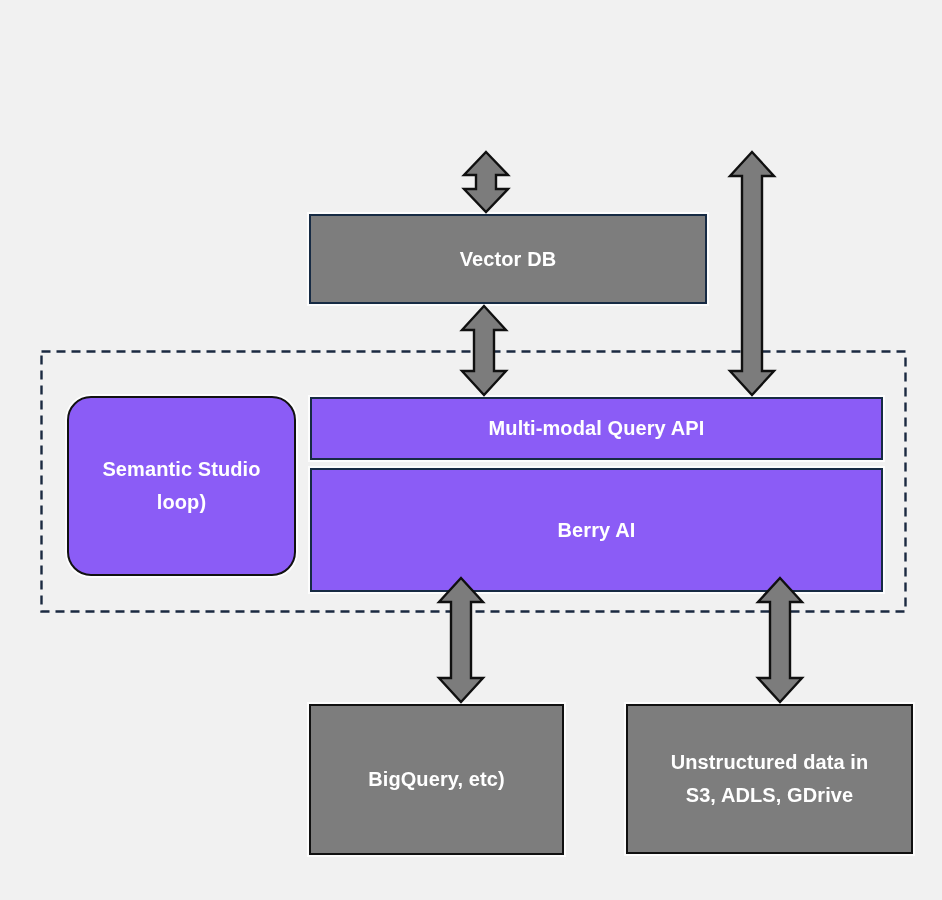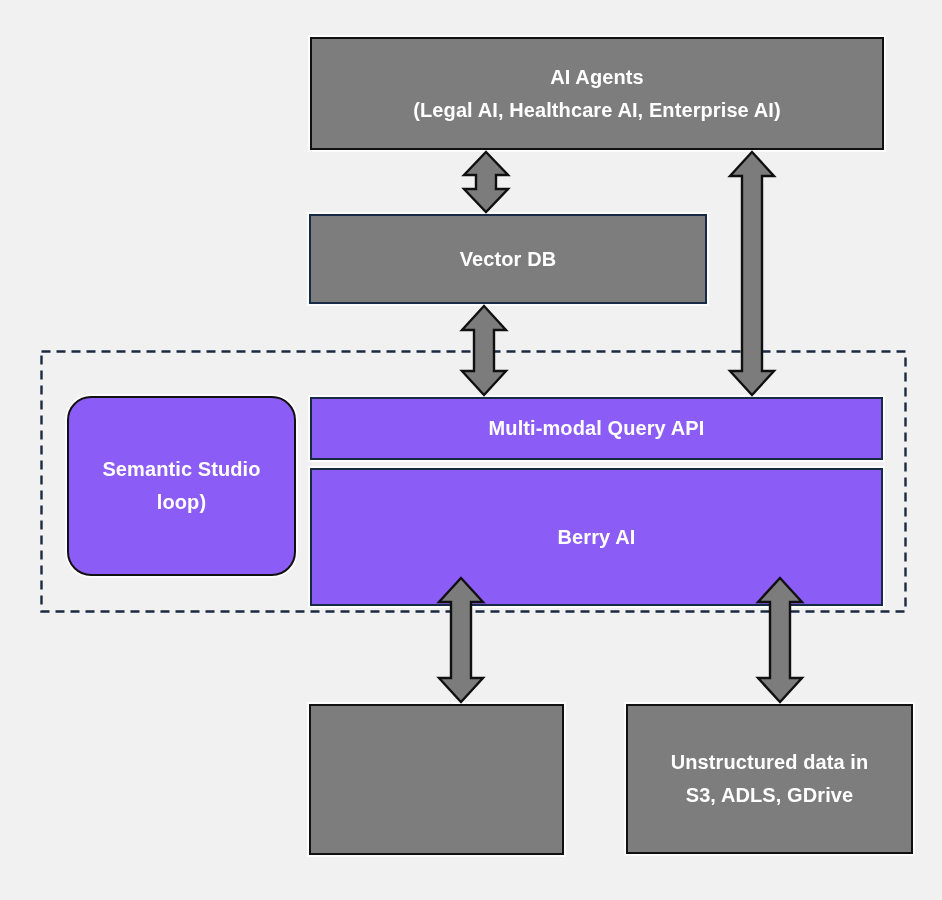--- a/index.html
+++ b/index.html
@@ -23,60 +23,57 @@
   }
   .gray{background:#7D7D7D;}
   .blue{background:#8b5cf6;}
   .border-black{border:2.5px solid #111111;}
   .border-navy{border:2.5px solid #172B44;}
 
   #node-ai-agents        {left:310px;top:37px; width:574px;height:113px;}
   #node-vector-db        {left:309px;top:214px;width:398px;height:90px;border-width:2px;}
   #node-semantic-studio  {left:67px; top:396px;width:229px;height:180px;border-radius:24px;}
   #node-query-api        {left:310px;top:397px;width:573px;height:63px;}
-  #node-berry-ai         {left:310px;top:468px;width:573px;height:138px;}
+  #node-berry-ai         {left:310px;top:468px;width:573px;height:124px;}
   #node-structured-data  {left:309px;top:704px;width:255px;height:151px;}
   #node-unstructured-data{left:598px;top:704px;width:287px;height:150px;margin-left:28px;}
 
   svg.arrow{position:absolute;overflow:visible;}
   svg.dashed-frame{position:absolute;left:40px;top:350px;}
   .arrow polygon{fill:#7C7C7C;stroke:#101010;stroke-width:2.4;stroke-linejoin:miter;}
 </style>
 </head>
 <body>
 
 <div class="canvas">
 
   <svg class="dashed-frame" width="867" height="263" viewBox="0 0 867 263">
     <rect x="1.5" y="1.5" width="864" height="260" fill="none" stroke="#1B2A41" stroke-width="2.4" stroke-dasharray="9 6"></rect>
   </svg>
 
-  <div class="node gray border-black" id="node-ai-agents">
-    <div>AI Agents</div>
-    <div>(Legal AI, Healthcare AI, Enterprise AI)</div>
-  </div>
 
   <div class="node gray border-navy" id="node-vector-db">
     <div>Vector DB</div>
   </div>
 
   <div class="node blue border-black" id="node-semantic-studio">
     <div>Semantic Studio</div>
     <div>loop)</div>
   </div>
 
   <div class="node blue border-navy" id="node-query-api">
     <div>Multi-modal Query API</div>
   </div>
 
   <div class="node blue border-navy" id="node-berry-ai">
     <div>Berry AI</div>
   </div>
 
   <div class="node gray border-black" id="node-structured-data">
+    <div>BigQuery, etc)</div>
   </div>
 
   <div class="node gray border-black" id="node-unstructured-data">
     <div>Unstructured data in</div>
     <div>S3, ADLS, GDrive</div>
   </div>
 
   <svg class="arrow" style="left:463px;top:150px" width="46" height="64" viewBox="0 0 46 64">
     <polygon points="23,2 45,25 33,25 33,39 45,39 23,62 1,39 13,39 13,25 1,25"></polygon>
   </svg>

